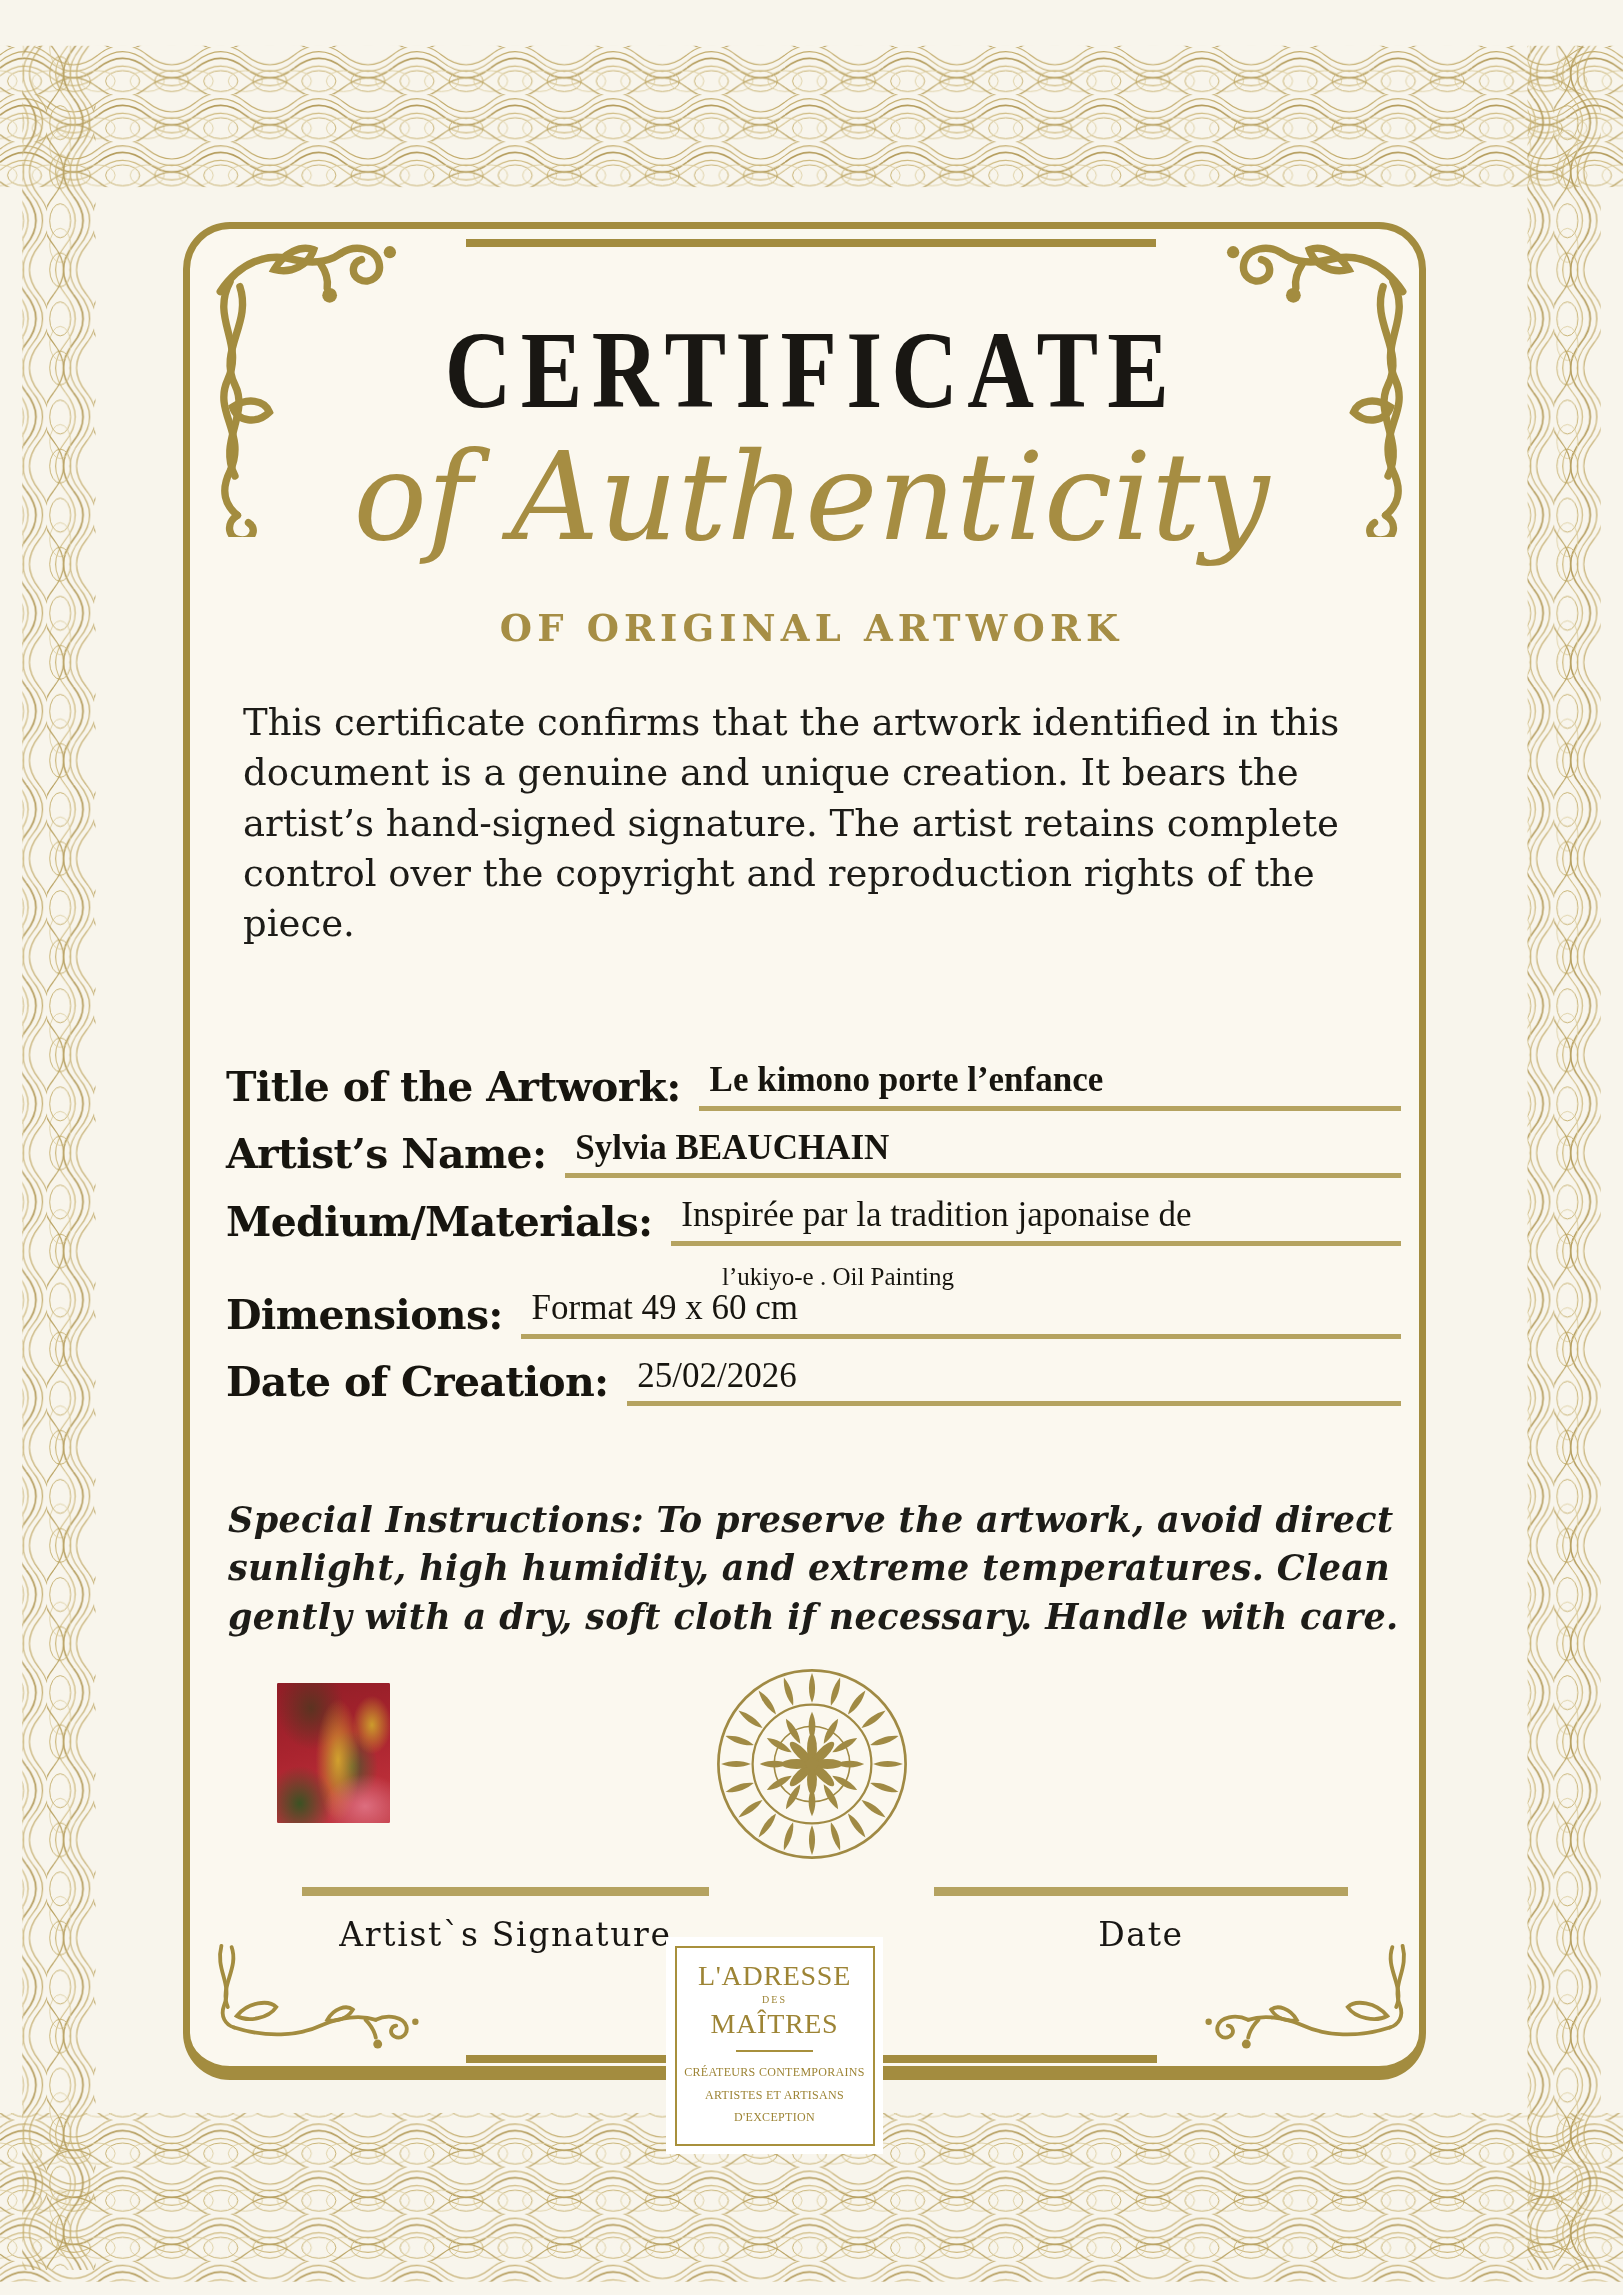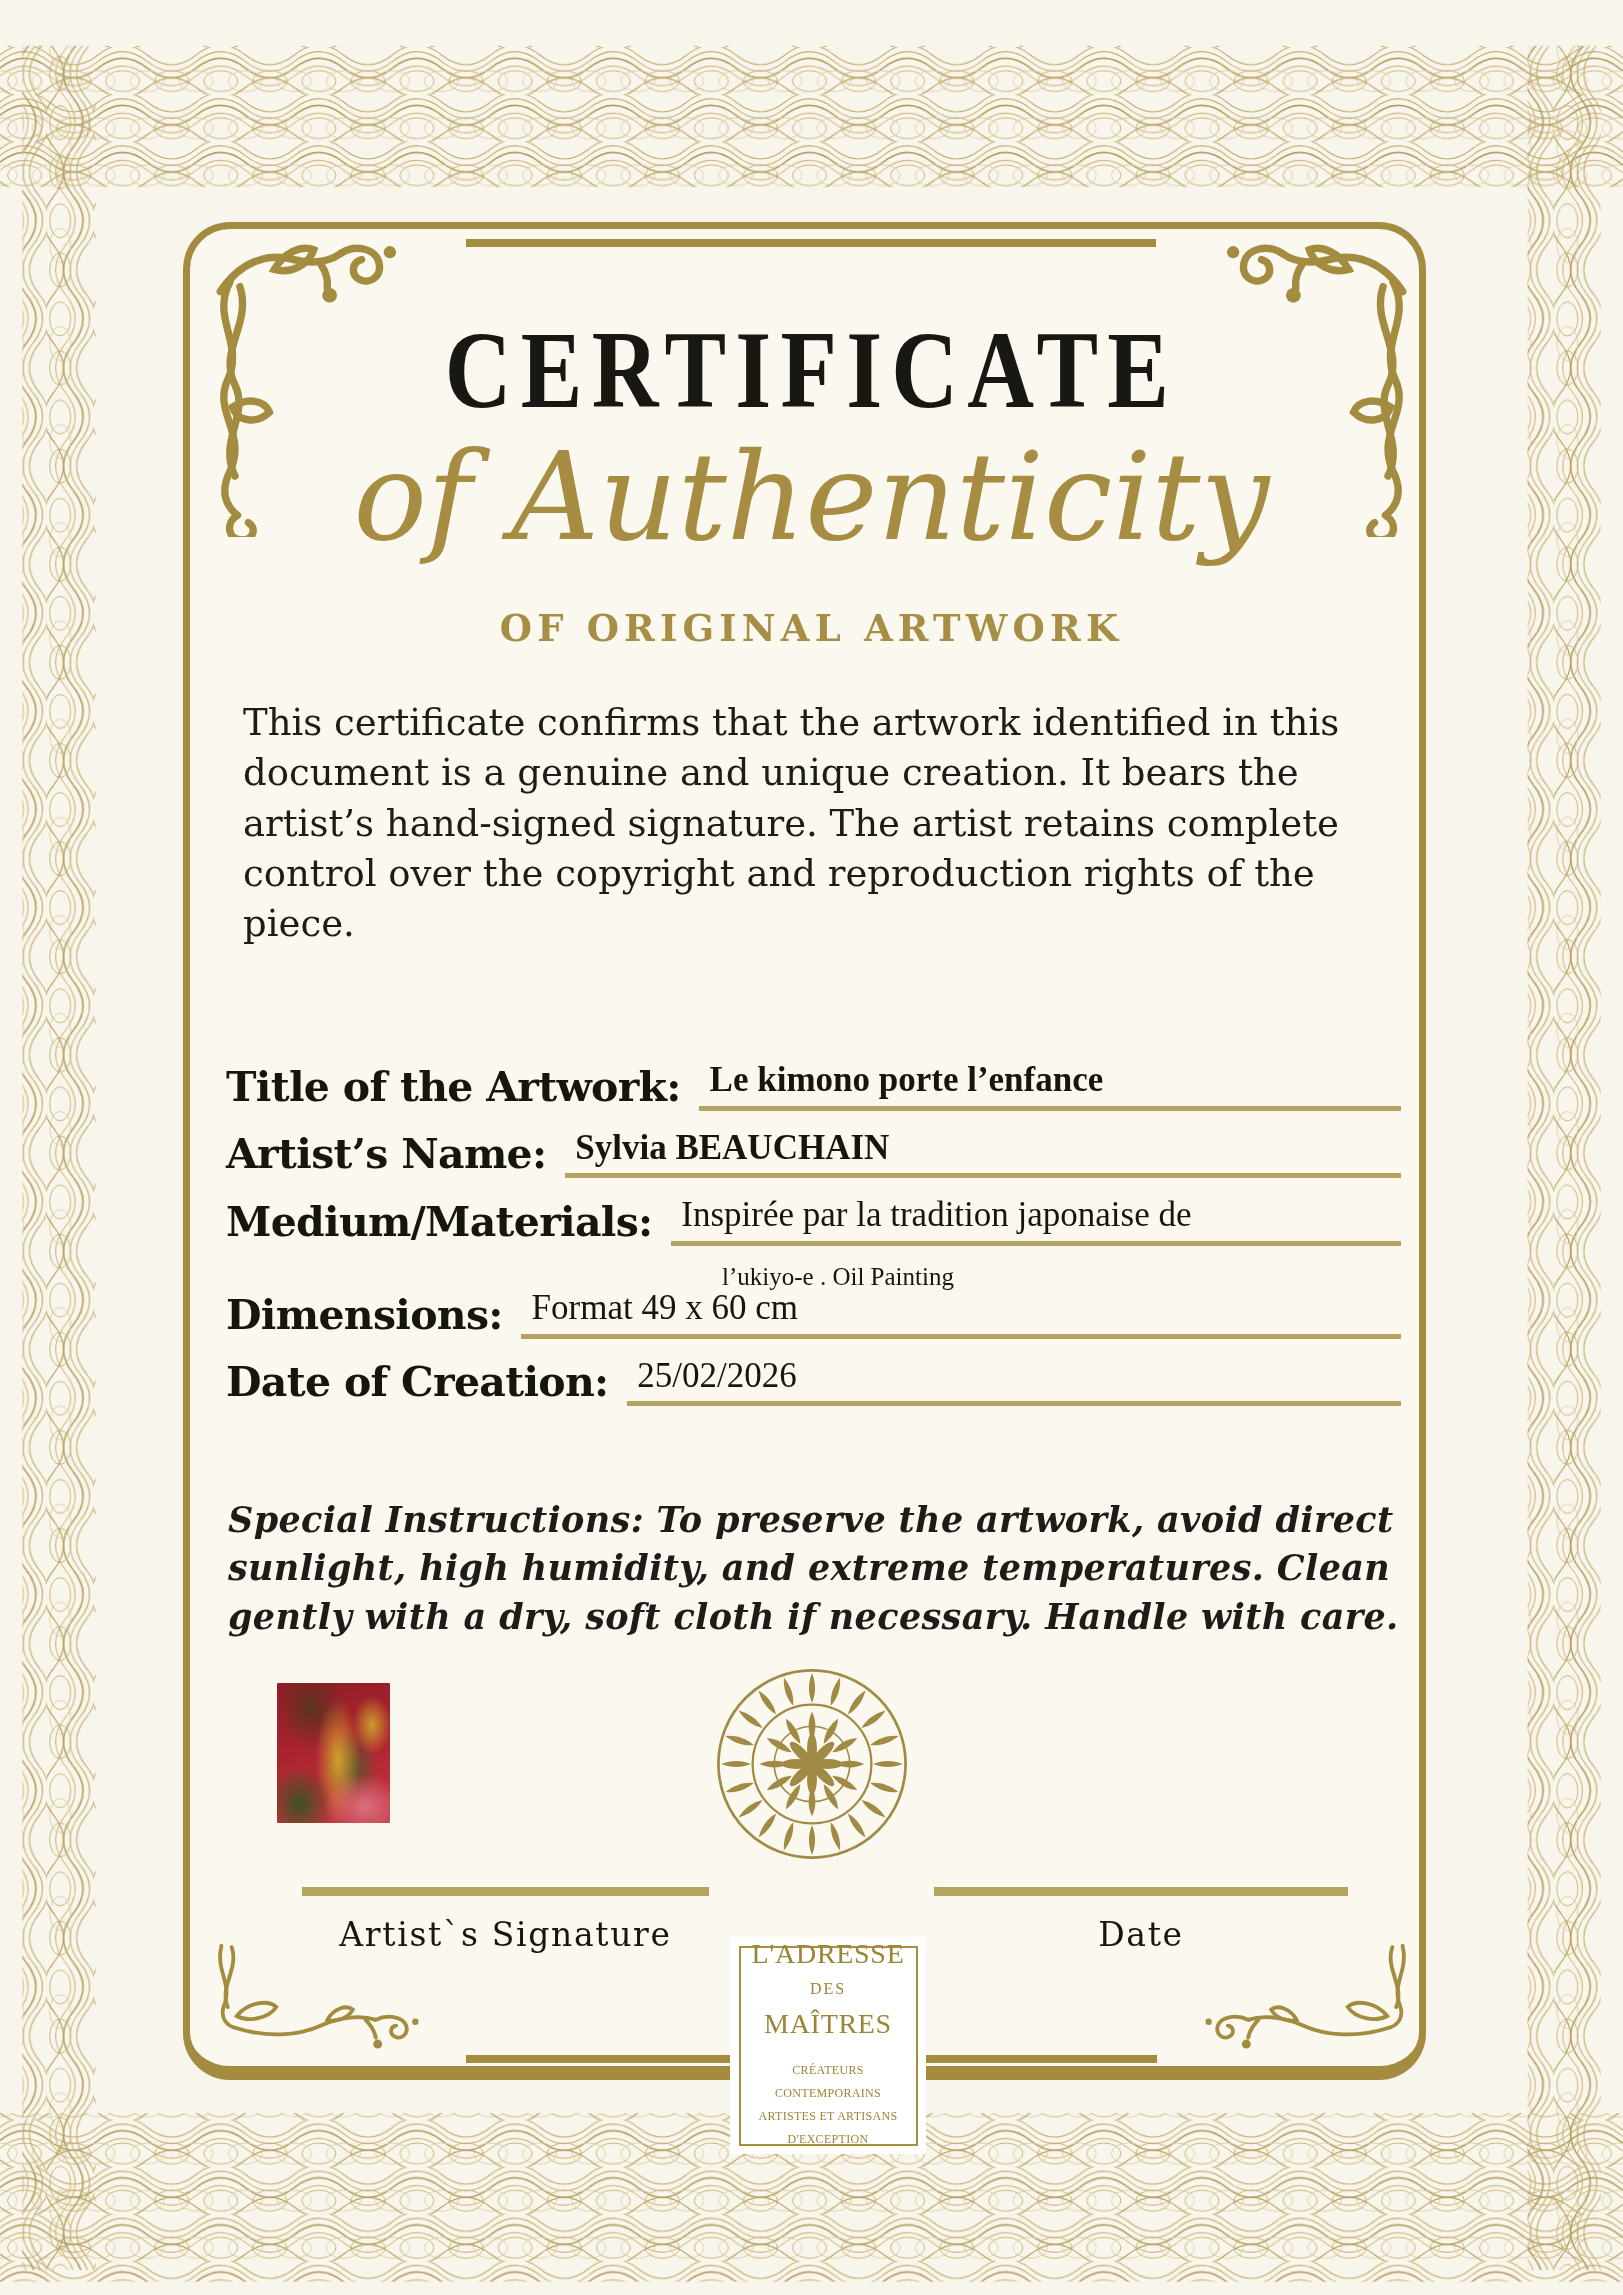--- a/index.html
+++ b/index.html
@@ -126,31 +126,31 @@
   #sig-line-right { left: 934px; width: 414px; }
   .sig-label {
     position: absolute; top: 1915px; z-index: 3;
     text-align: center; font-size: 33px; letter-spacing: 0.05em; color: #181613;
   }
   #sig-label-left  { left: 302px;  width: 407px; }
   #sig-label-right { left: 934px; width: 414px; }
 
   
   .logo {
-    position: absolute; left: 730px; top: 1937px;
-    width: 196px; height: 217px; background: #ffffff; z-index: 6;
+    position: absolute; left: 666px; top: 1937px;
+    width: 217px; height: 217px; background: #ffffff; z-index: 6;
   }
   .logo-inner {
     position: absolute; inset: 8.5px;
     border: 2px solid #a8903c;
     display: flex; flex-direction: column; align-items: center; justify-content: center;
     font-family: "Liberation Serif", serif; color: #9d8435; text-align: center;
   }
   .logo-name    { font-size: 28px; letter-spacing: 0.7px; line-height: 1; }
-  .logo-des     { font-size: 16px; letter-spacing: 2px; margin: 13px 0; line-height: 1; }
+  .logo-des     { font-size: 10px; letter-spacing: 2px; margin: 5px 0; line-height: 1; }
   .logo-divider { width: 77px; height: 2px; background: #a8903c; margin: 11.8px 0 9.2px; }
   .logo-sub     { font-size: 12px; letter-spacing: 0.3px; line-height: 1.9; }
 </style>
 </head>
 <body>
 
 <div class="page">
 
   <svg class="guilloche" viewBox="0 0 2481 3508" preserveAspectRatio="none" aria-hidden="true">
     <defs>

